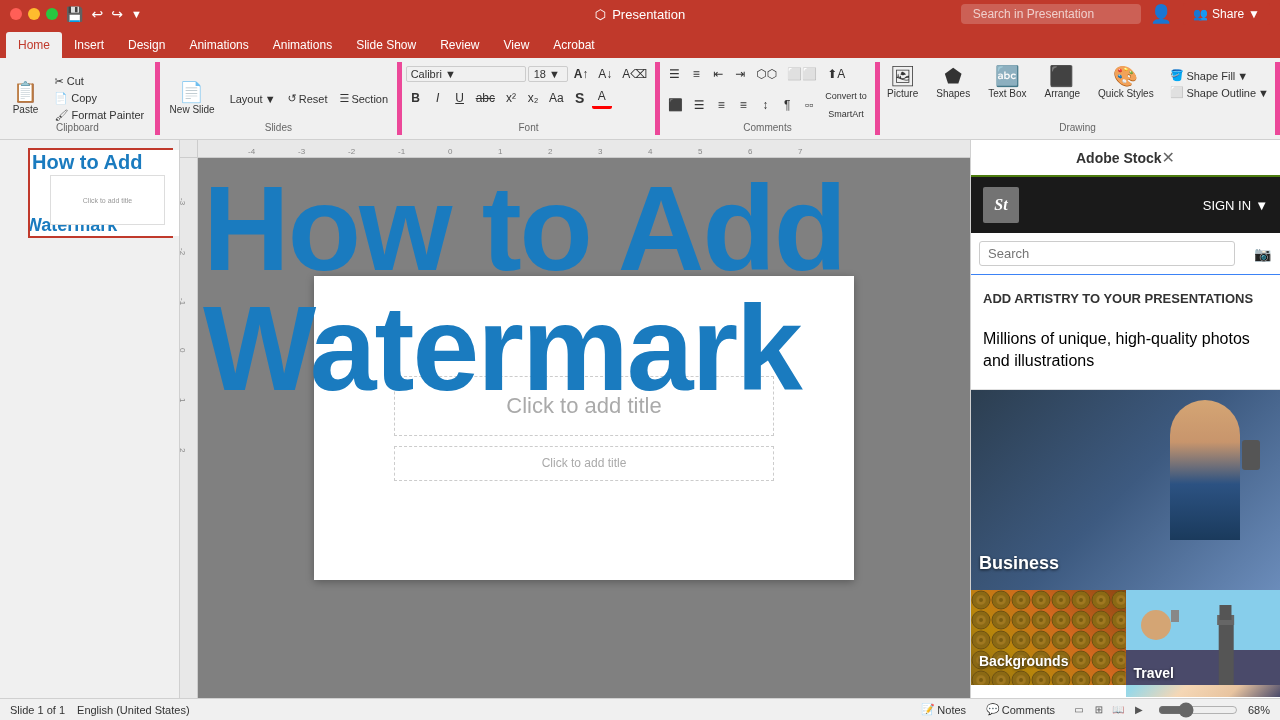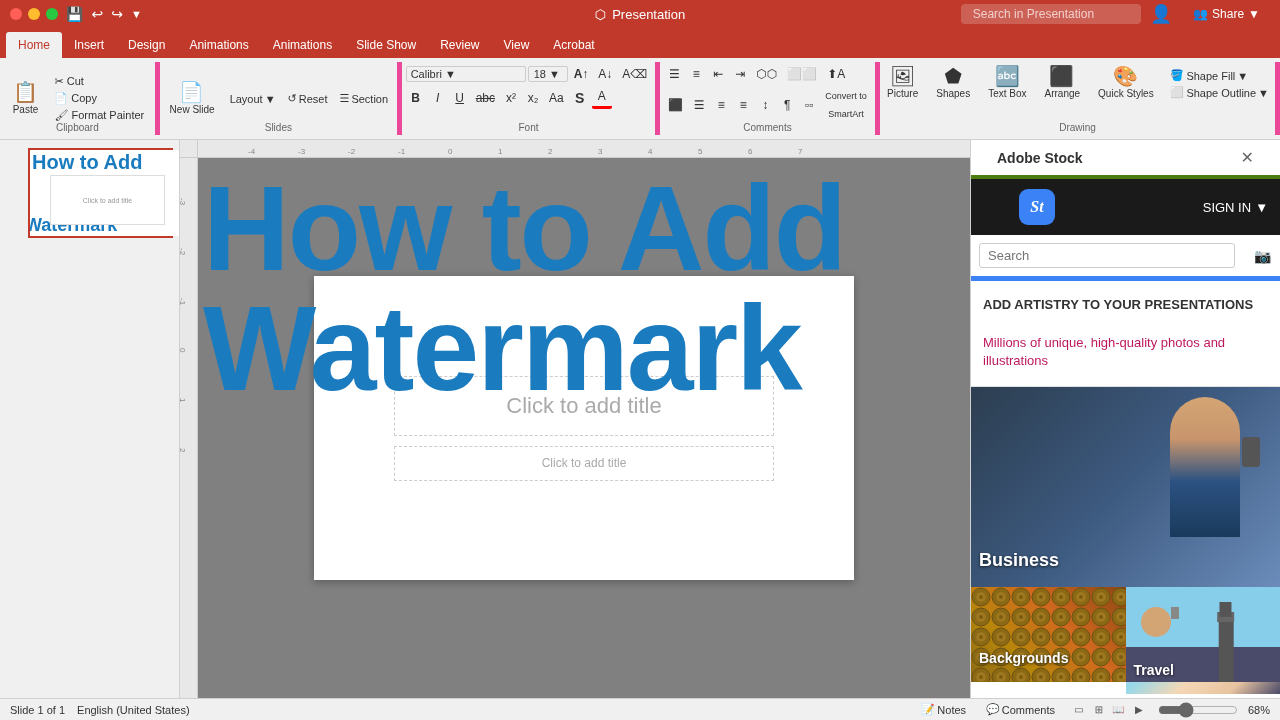--- a/index.html
+++ b/index.html
@@ -242,23 +242,23 @@
       width: 310px;
       background: white;
       border-left: 1px solid #d0d0d0;
       display: flex;
       flex-direction: column;
       overflow: hidden;
     }
     .side-panel-header {
       display: flex;
       align-items: center;
-      justify-content: space-between;
+      justify-content: center;
       padding: 8px 26px;
-      border-bottom: 4px solid #4d7c0f;
+      border-bottom: 2px solid #4d7c0f;
     }
     .side-panel-title {
       font-size: 14px;
       font-weight: 600;
       color: #333;
     }
     .close-btn {
       cursor: pointer;
       font-size: 16px;
       color: #666;
@@ -271,46 +271,45 @@
       display: flex;
       align-items: center;
       justify-content: space-between;
     }
     .adobe-stock-logo {
       display: flex;
       align-items: center;
       gap: 6px;
     }
     .st-badge {
-      background: #3b82f6;
+      background: #737373;
       color: white;
       font-weight: 900;
       font-size: 16px;
       width: 36px;
       height: 36px;
       display: flex;
       align-items: center;
       justify-content: center;
-      border-radius: 9px;
+      border-radius: 2px;
       font-family: serif;
       font-style: italic;
-      margin-left: 36px;
     }
     .sign-in-btn {
       color: white;
       font-size: 13px;
       cursor: pointer;
       display: flex;
       align-items: center;
       gap: 4px;
     }
 
     .stock-search {
       padding: 8px;
-      border-bottom: 5px solid #3b82f6;
+      border-bottom: 1px solid #3b82f6;
       display: flex;
       align-items: center;
       background: white;
       gap: 16px;
     }
     .stock-search-input {
       flex: 1;
       border: 1px solid #ccc;
       border-radius: 3px;
       padding: 4px 8px;
@@ -329,22 +328,22 @@
       background: white;
       border-bottom: 1px solid #e0e0e0;
     }
     .stock-promo-title {
       font-weight: 700;
       font-size: 13px;
       color: #333;
       margin-bottom: 22px;
     }
     .stock-promo-text {
-      font-size: 13px;
-      color: #be185d;
+      font-size: 16px;
+      color: #000000;
       line-height: 1.4;
     }
 
     .stock-grid {
       display: flex;
       flex-direction: column;
       overflow-y: auto;
       flex: 1;
     }
     .stock-row {

